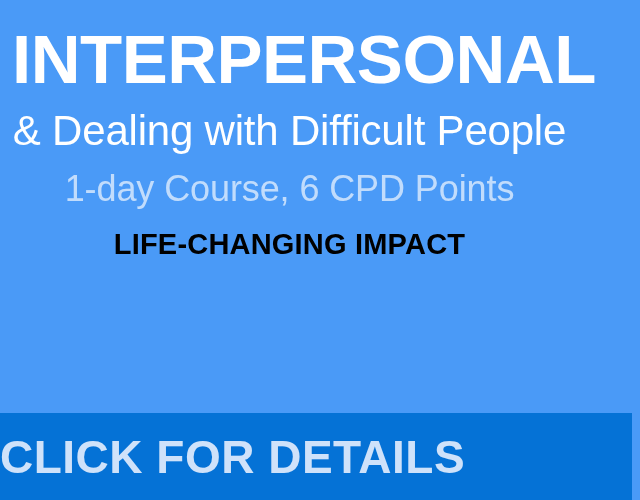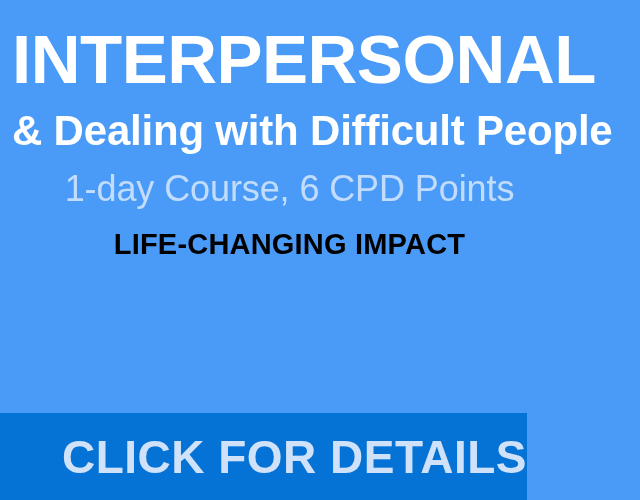--- a/index.html
+++ b/index.html
@@ -49,21 +49,21 @@
   }
 
   .headline-1 { margin-top: 24px; font-size: 69px; }
   .headline-2 { margin-top: 4px; }
 
   .subhead {
     display: block;
     width: 100%;
     margin-top: 12px;
     color: #ffffff;
-    font-weight: 700;
+    font-weight: 400;
     font-size: 42px;
     line-height: 46px;
     letter-spacing: -0.2px;
     white-space: nowrap;
   }
 
   .detail-line {
     display: block;
     width: 100%;
     color: rgba(255, 255, 255, 0.66);
@@ -87,26 +87,26 @@
     line-height: 32px;
     letter-spacing: 0.2px;
     white-space: nowrap;
   }
 
   
   #cta-bar {
     position: absolute;
     left: 0;
     top: 413px;
-    width: 527px;
+    width: 632px;
     height: 87px;
     background: #0572d6;
     display: flex;
     align-items: center;
-    justify-content: flex-end;
+    justify-content: flex-start;
     border: none;
     padding: 0;
     margin: 0;
     cursor: pointer;
   }
 
   #cta-label {
     color: #cfe2fa;
     font-family: "Liberation Sans", "DejaVu Sans", sans-serif;
     font-weight: 700;

